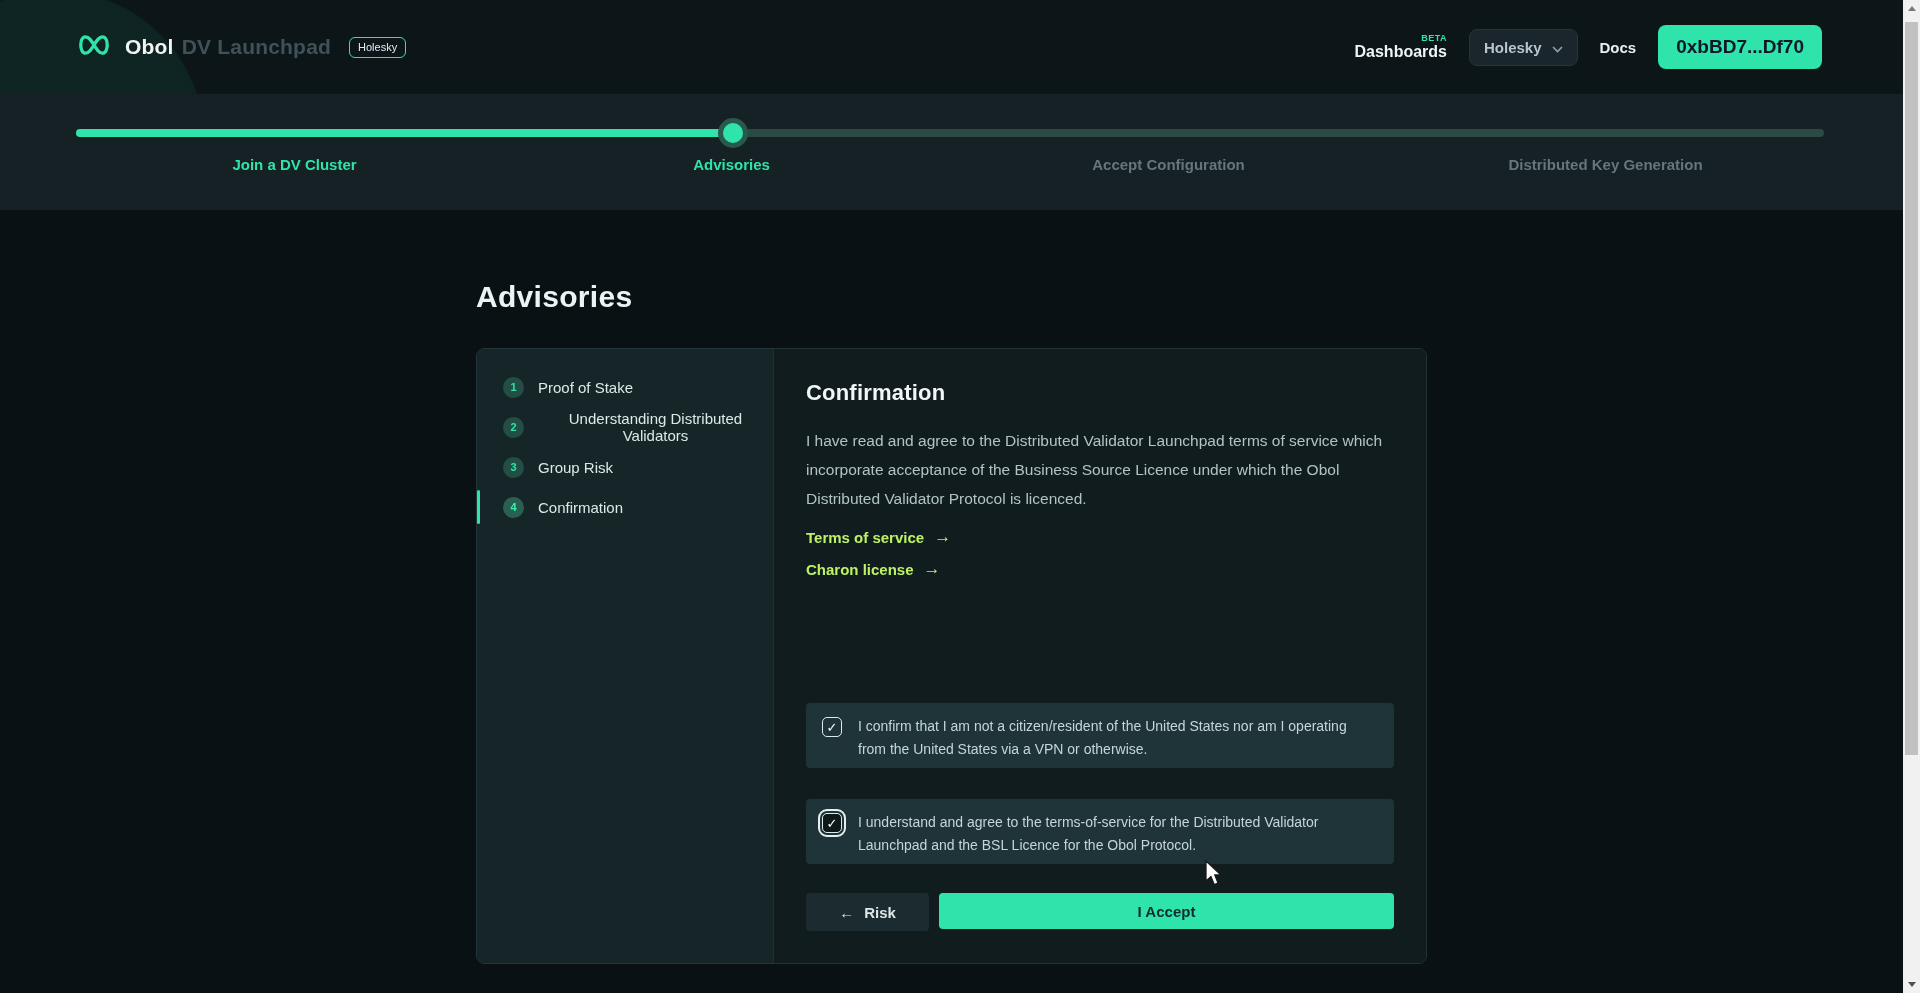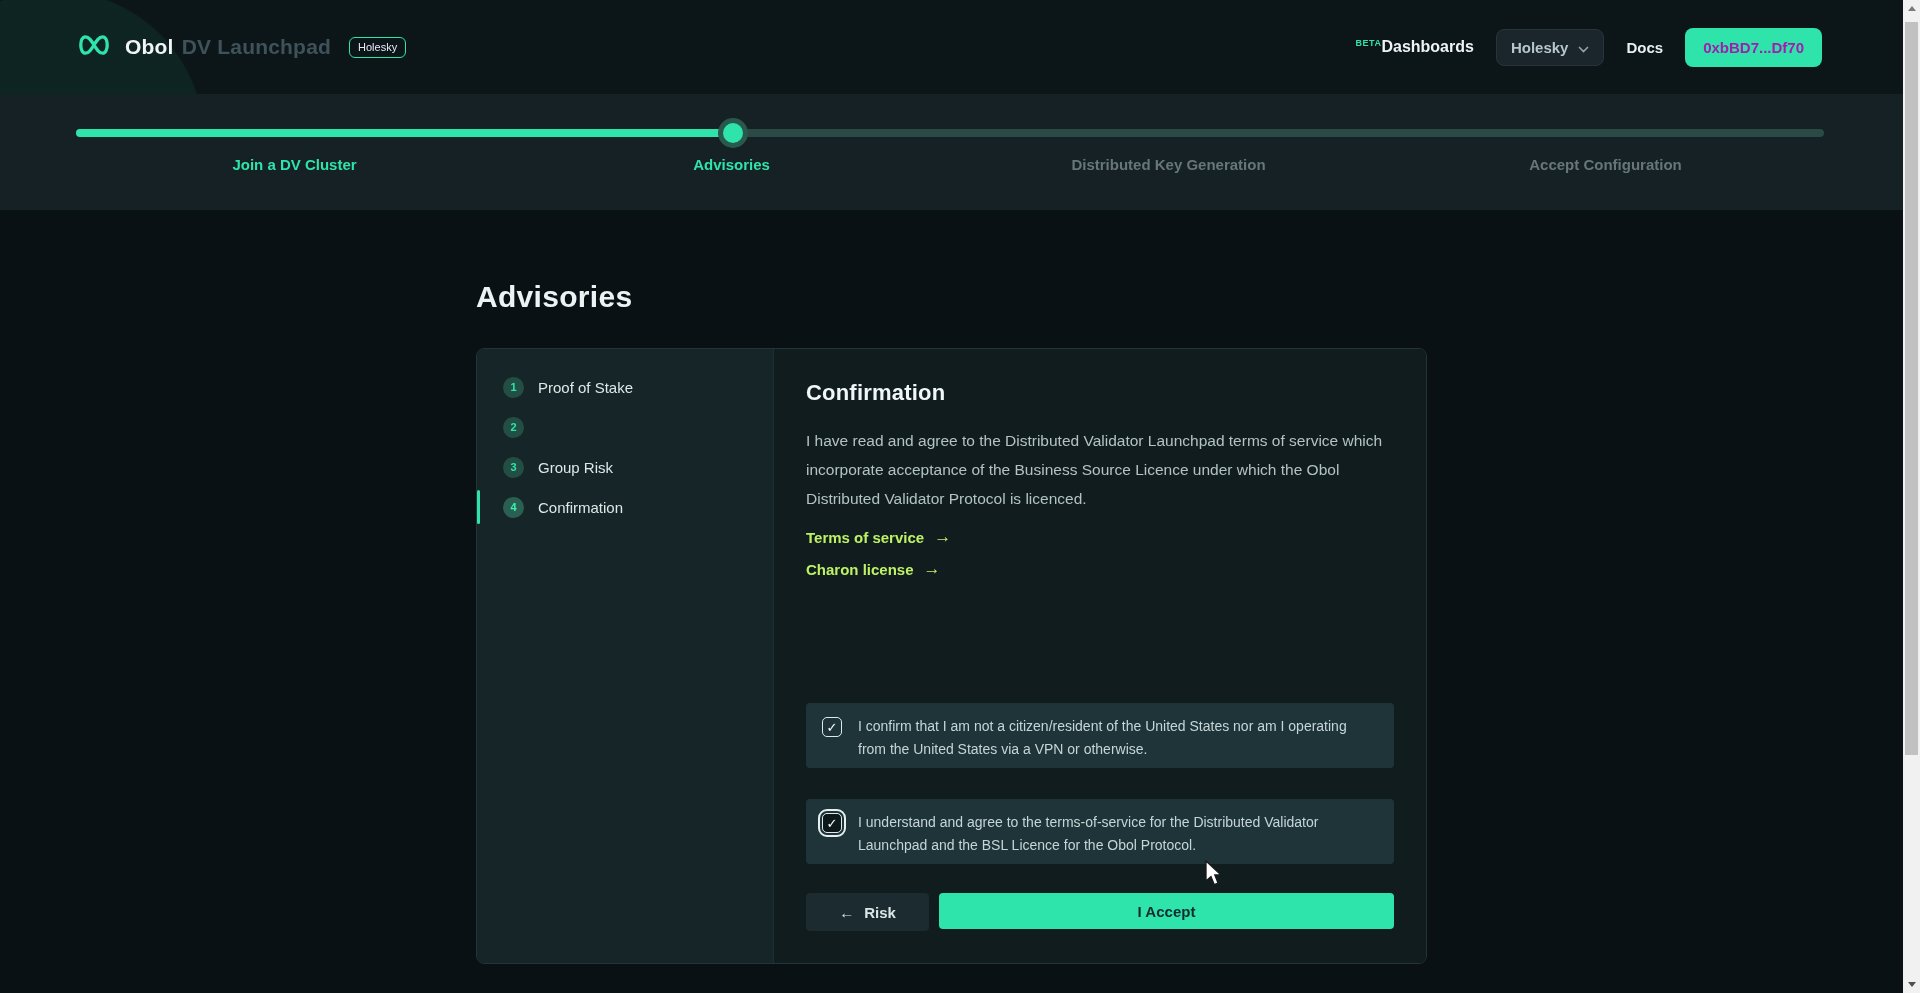--- a/index.html
+++ b/index.html
@@ -11,28 +11,28 @@
   header {
     height:94px; display:flex; align-items:center; justify-content:space-between;
     padding:0 81px 0 75px;
     background: radial-gradient(circle 150px at 55px 140px, rgba(47,228,171,0.07) 0 148px, transparent 150px), #0c1619;
   }
   .brand { display:flex; align-items:center; gap:12px; }
   .brand-obol { font-size:21px; font-weight:bold; color:#f2f5f4; letter-spacing:0.2px; }
   .brand-product { font-size:21px; font-weight:bold; color:#3f5259; letter-spacing:0.2px; margin-left:-4px; }
   .net-badge { border:1px solid #2fe4ab; border-radius:6px; padding:3px 8px 4px; font-size:11px; color:#e8e6f8; margin-left:6px; }
   .top-nav { display:flex; align-items:center; gap:22px; }
-  .dash { display:flex; flex-direction:row; cursor:pointer; }
+  .dash { display:flex; flex-direction:column; align-items:flex-end; cursor:pointer; }
   .beta { font-size:9px; font-weight:bold; color:#2fe4ab; letter-spacing:0.5px; margin-bottom:0px; }
   .dash-label { font-size:16px; font-weight:bold; color:#eef3f4; }
   .network-btn { display:flex; align-items:center; gap:10px; background:#1a262b; border:1px solid #27343a; border-radius:8px;
     padding:9px 14px; font-family:inherit; font-size:15px; font-weight:bold; color:#b7c5cd; cursor:pointer; }
   .docs { font-size:15px; font-weight:bold; color:#e9eff0; cursor:pointer; text-decoration:none; }
   .wallet-btn { background:#2fe4ab; border:none; border-radius:8px; padding:11px 18px; font-family:inherit;
-    font-size:15px; font-weight:bold; color:#a21caf; cursor:pointer; }
+    font-size:19px; font-weight:bold; color:#0f172a; cursor:pointer; }
 
   
   .stepper { height:116px; background:#152124; position:relative; }
   .bar-wrap { position:absolute; left:76px; top:35px; width:1748px; height:8px; }
   .bar-track { position:absolute; left:0; right:0; top:0; bottom:0; background:#2b4a45; border-radius:4px; }
   .bar-fill { position:absolute; left:0; top:0; width:657px; height:8px; background:#2fe4ab; border-radius:4px; }
   .bar-dot { position:absolute; left:647px; top:-6px; width:20px; height:20px; border-radius:50%;
     background:#2fe4ab; box-shadow:0 0 0 5px #29584d; }
   .step-labels { position:absolute; left:76px; top:61px; width:1748px; display:flex; }
   .step-label { width:437px; text-align:center; font-size:15px; font-weight:bold; line-height:20px; }
@@ -125,39 +125,40 @@
 
   <section class="stepper">
     <div class="bar-wrap">
       <div class="bar-track"></div>
       <div class="bar-fill"></div>
       <div class="bar-dot"></div>
     </div>
     <div class="step-labels">
       <div class="step-label s-done">Join a DV Cluster</div>
       <div class="step-label s-active">Advisories</div>
+      <div class="step-label s-next">Accept Configuration</div>
       <div class="step-label s-next">Distributed Key Generation</div>
-      <div class="step-label s-next">Accept Configuration</div>
     </div>
   </section>
 
   <main>
     <h1 class="page-title">Advisories</h1>
 
     <div class="card">
 
       <aside class="adv-nav">
         <div class="adv-item">
 
           <span class="adv-num">1</span>
           <span class="adv-label">Proof of Stake</span>
         </div>
         <div class="adv-item">
 
           <span class="adv-num">2</span>
+          <span class="adv-label">Understanding Distributed Validators</span>
         </div>
         <div class="adv-item">
 
           <span class="adv-num">3</span>
           <span class="adv-label">Group Risk</span>
         </div>
         <div class="adv-item active">
           <span class="adv-ind"></span>
           <span class="adv-num">4</span>
           <span class="adv-label">Confirmation</span>

